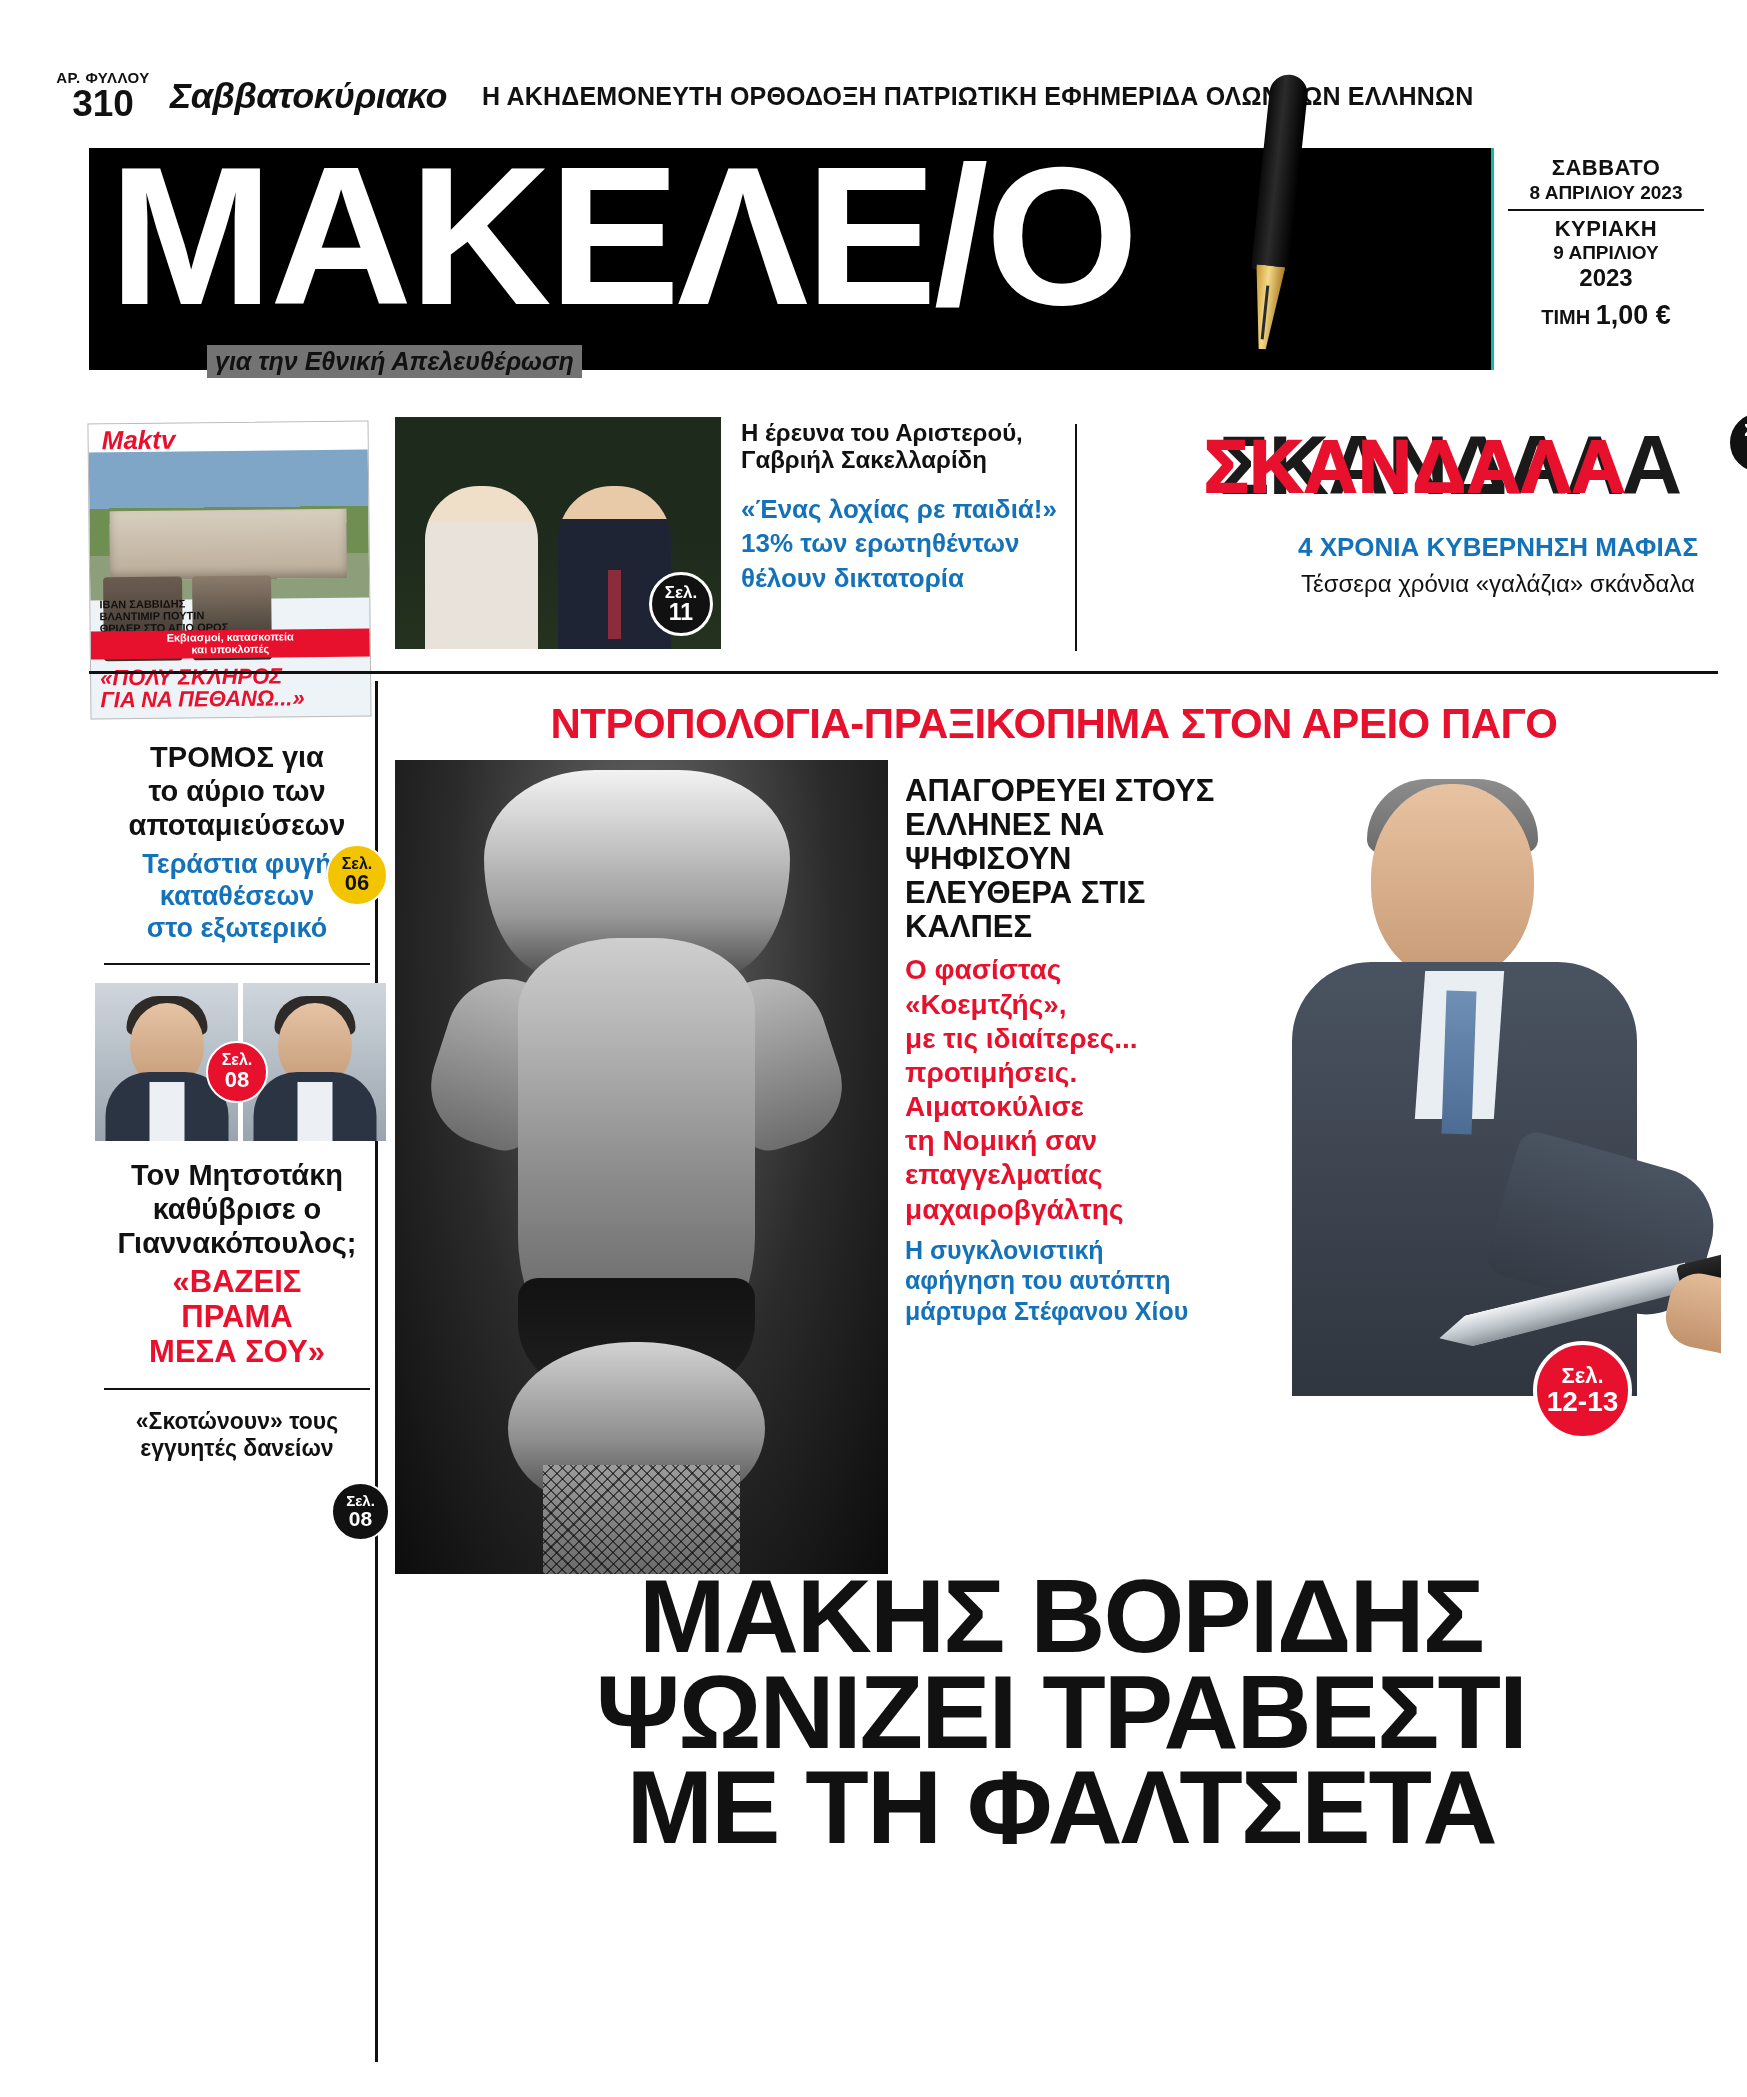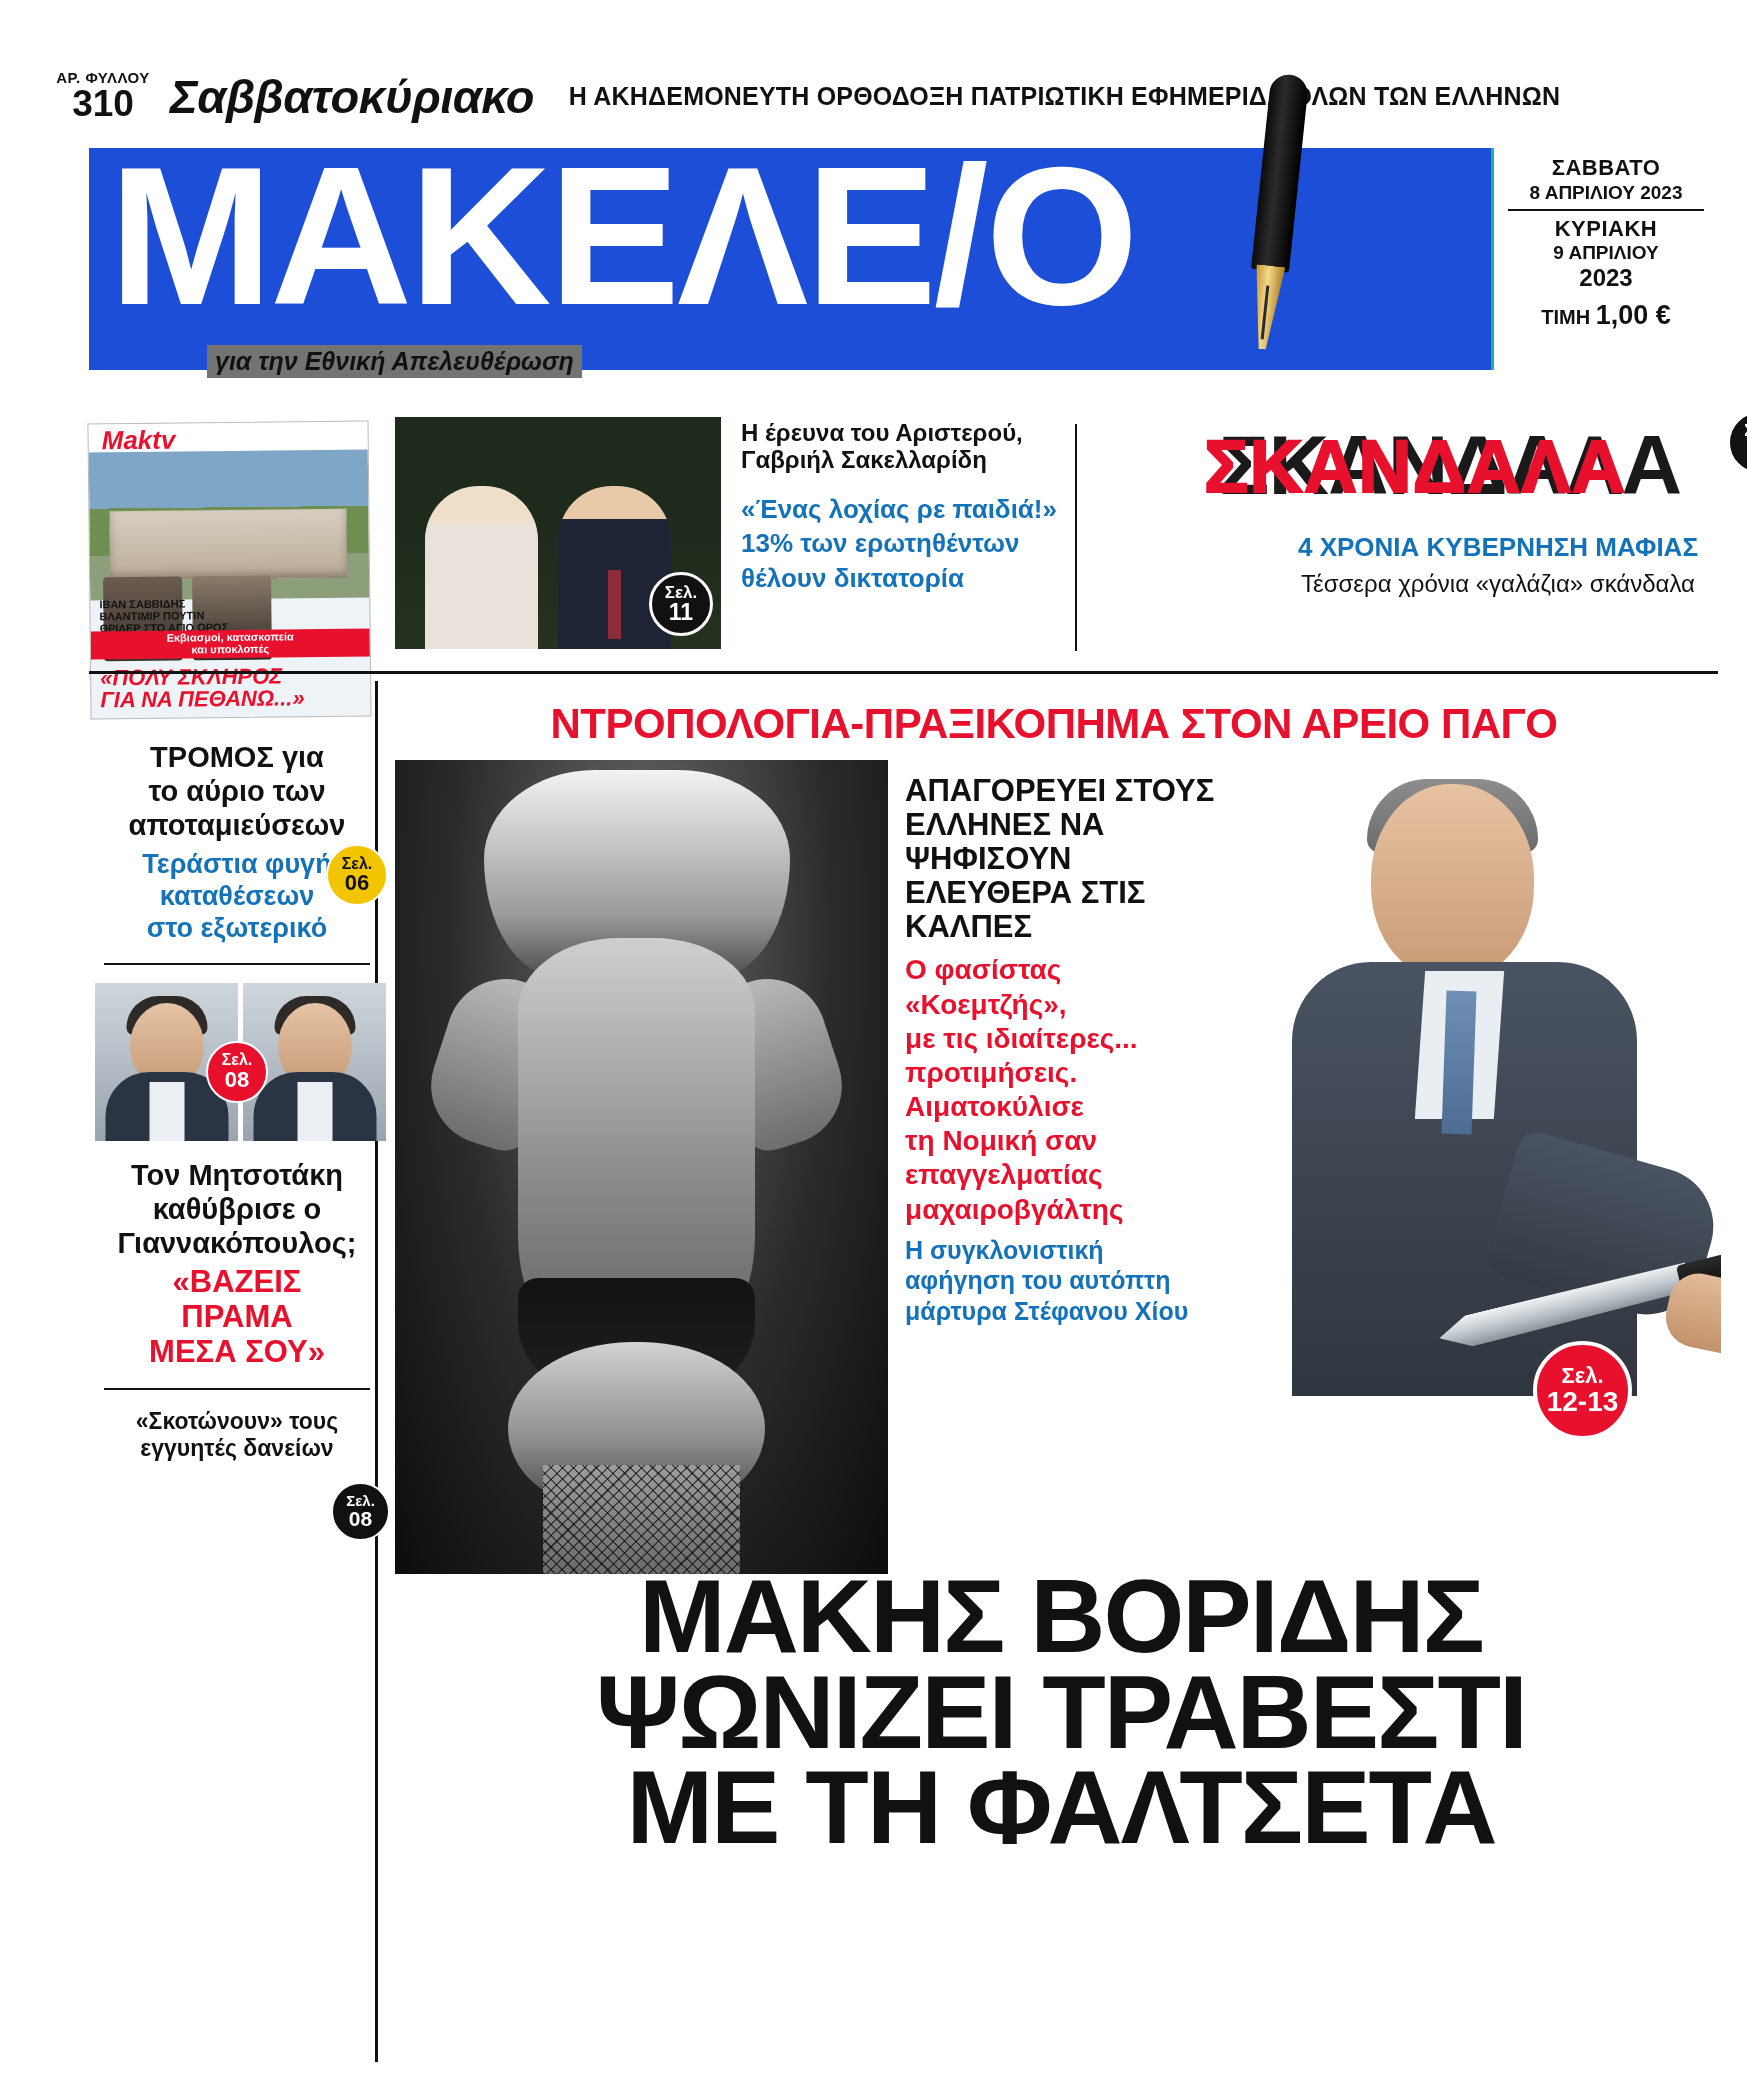--- a/index.html
+++ b/index.html
@@ -20,32 +20,32 @@
   .topstrip {
     position:absolute; left:30px; top:59px; width:1689px; height:74px;
     display:flex; align-items:center;
   }
   .issue-box {
     width: 104px; text-align:center; line-height:1.0;margin-left:21px;
   }
   .issue-label { font-size:15px; font-weight:bold; letter-spacing:0.5px; }
   .issue-num { font-size:37px; font-weight:bold; }
   .weekend {
-    font-style: italic; font-weight:bold; font-size: 47px;
+    font-style: italic; font-weight:bold; font-size: 36px;
     margin-left: 15px; letter-spacing:-0.5px; white-space:nowrap;
   }
   .tagline {
     margin-left: 35px; font-weight:bold; font-size: 25px;
     letter-spacing: 0.2px; white-space:nowrap;
   }
 
   
   .masthead {
     position:absolute; left:89px; top:148px; width:1629px; height:222px;
-    background:#1d4ed8;
+    background:#000000;
   }
   .masthead-title {
     position:absolute; left:20px; top:-10px;
     font-size: 197px; font-weight:bold; color:#ffffff;
     letter-spacing: -3px; line-height:1; white-space:nowrap;
     font-family:"Liberation Sans", sans-serif;
   }
   .pen {
     position:absolute; left:1157px; top:-74px; width:59px; height:296px;
     transform: rotate(6deg);

